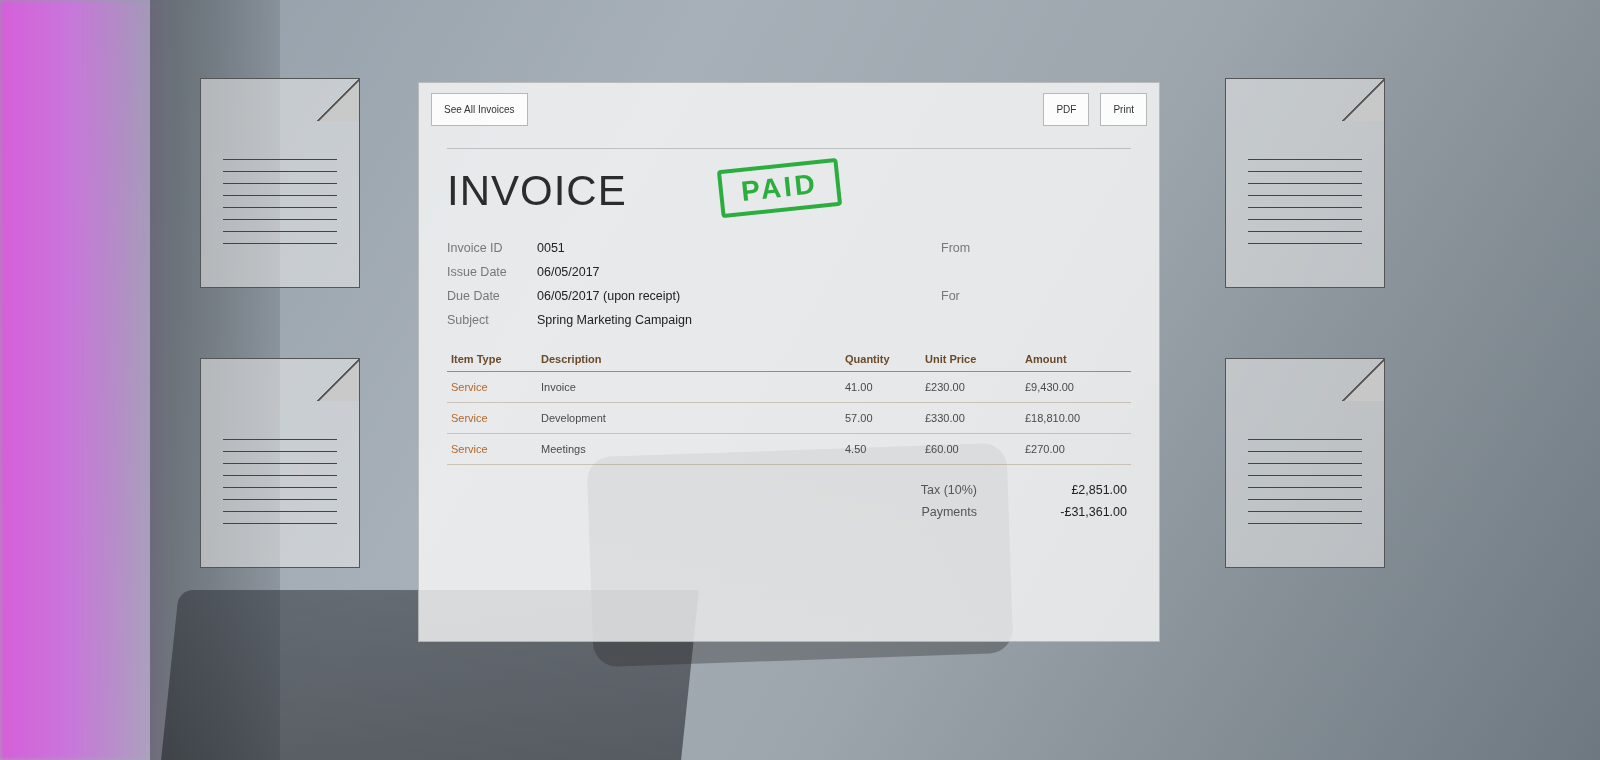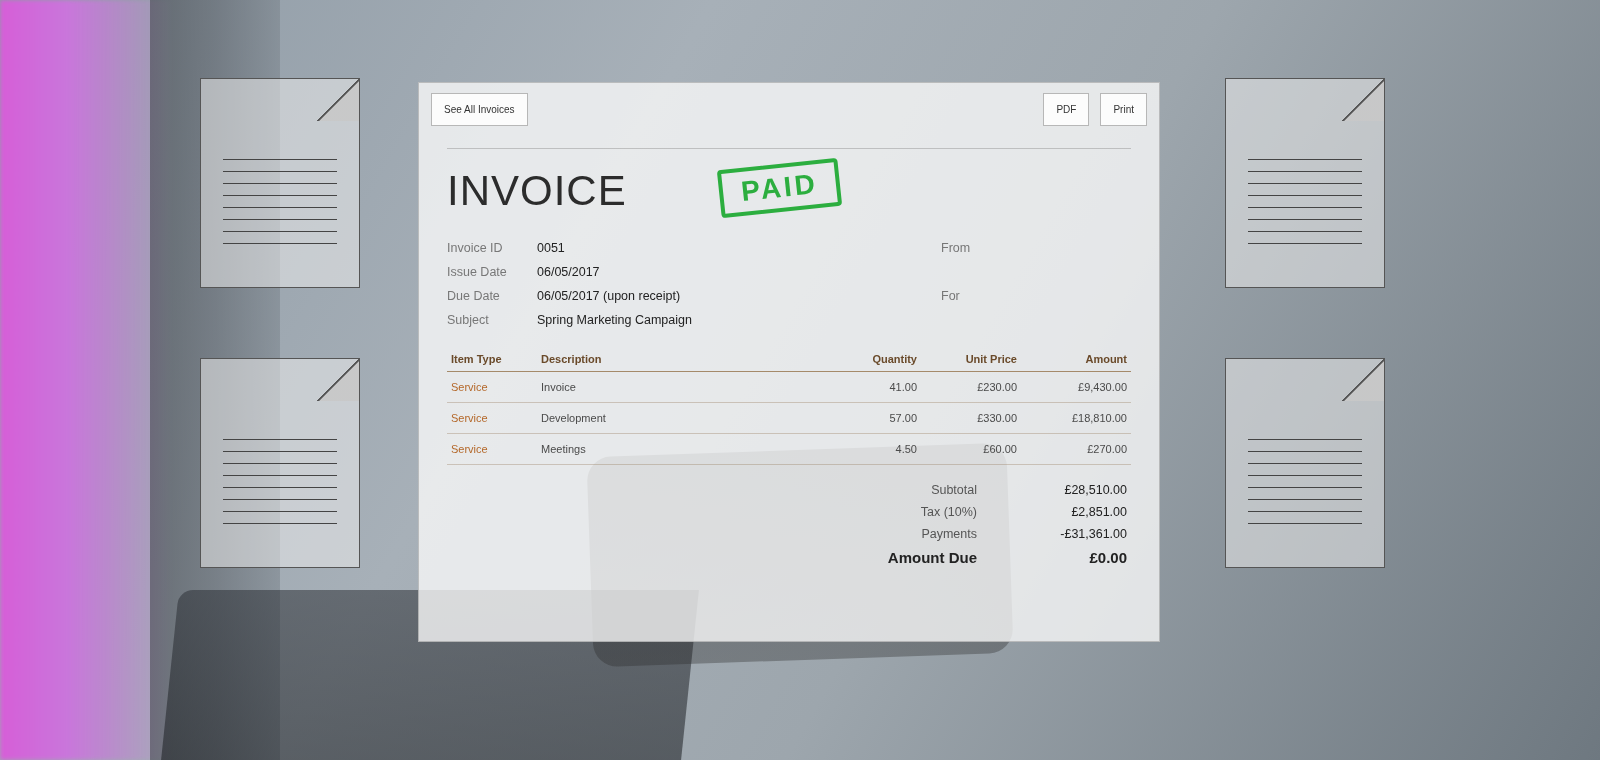--- a/index.html
+++ b/index.html
@@ -27,21 +27,21 @@
 .btn-group{display:flex;gap:11px;}
 .doc{padding:10px 28px 0 28px;position:relative;}
 .hline{height:1px;background:rgba(150,150,150,.5);margin:2px 0 18px 0;}
 h1.title{font-size:42px;font-weight:400;letter-spacing:1px;color:#2c2c2c;margin:14px 0 26px 0;}
 .stamp{position:absolute;left:300px;top:28px;transform:rotate(-6deg);border:4px solid #2cae3f;color:#2cae3f;font-weight:800;font-size:28px;letter-spacing:3px;padding:4px 18px;border-radius:4px;background:rgba(255,255,255,.0);}
 .meta{display:grid;grid-template-columns:90px 1fr 70px 120px;row-gap:10px;font-size:12.5px;color:#555;}
 .meta .lab{color:#777;}
 .meta .val{color:#222;}
 .tbl{margin-top:20px;width:100%;border-collapse:collapse;font-size:11px;}
 .tbl th{color:#6a4a2a;font-weight:700;text-align:left;border-bottom:1px solid #a58a6a;padding:6px 4px;}
-.tbl th.r,.tbl td.r{text-align:right;}
+.tbl th.r,.tbl td.r{}
 .tbl td{padding:9px 4px;border-bottom:1px solid rgba(150,120,90,.35);color:#4a4a4a;}
 .tbl td.type{color:#b4682a;}
 .totals{margin-top:14px;width:100%;font-size:12.5px;}
 .totals .row{display:flex;justify-content:flex-end;gap:40px;padding:4px 4px;color:#555;}
 .totals .row .tl{width:110px;text-align:right;}
 .totals .row .tv{width:110px;text-align:right;color:#222;}
 .totals .due .tl{font-weight:700;color:#222;font-size:15px;}
 .totals .due .tv{font-weight:700;color:#222;font-size:15px;}
 </style>
 </head>
@@ -168,31 +168,23 @@
             <td>Meetings</td>
             <td class="r">4.50</td>
             <td class="r">£60.00</td>
             <td class="r">£270.00</td>
           </tr>
         </tbody>
       </table>
 
       <div class="totals">
         <div class="row">
-            <div class="tl">Subtotal</div>
-            <div class="tv">£28,510.00</div>
-          </div>
-        <div class="row">
             <div class="tl">Tax (10%)</div>
             <div class="tv">£2,851.00</div>
           </div>
         <div class="row">
             <div class="tl">Payments</div>
             <div class="tv">-£31,361.00</div>
           </div>
-        <div class="row due">
-            <div class="tl">Amount Due</div>
-            <div class="tv">£0.00</div>
-          </div>
       </div>
     </div>
   </div>
 </div>
 
 </body></html>

